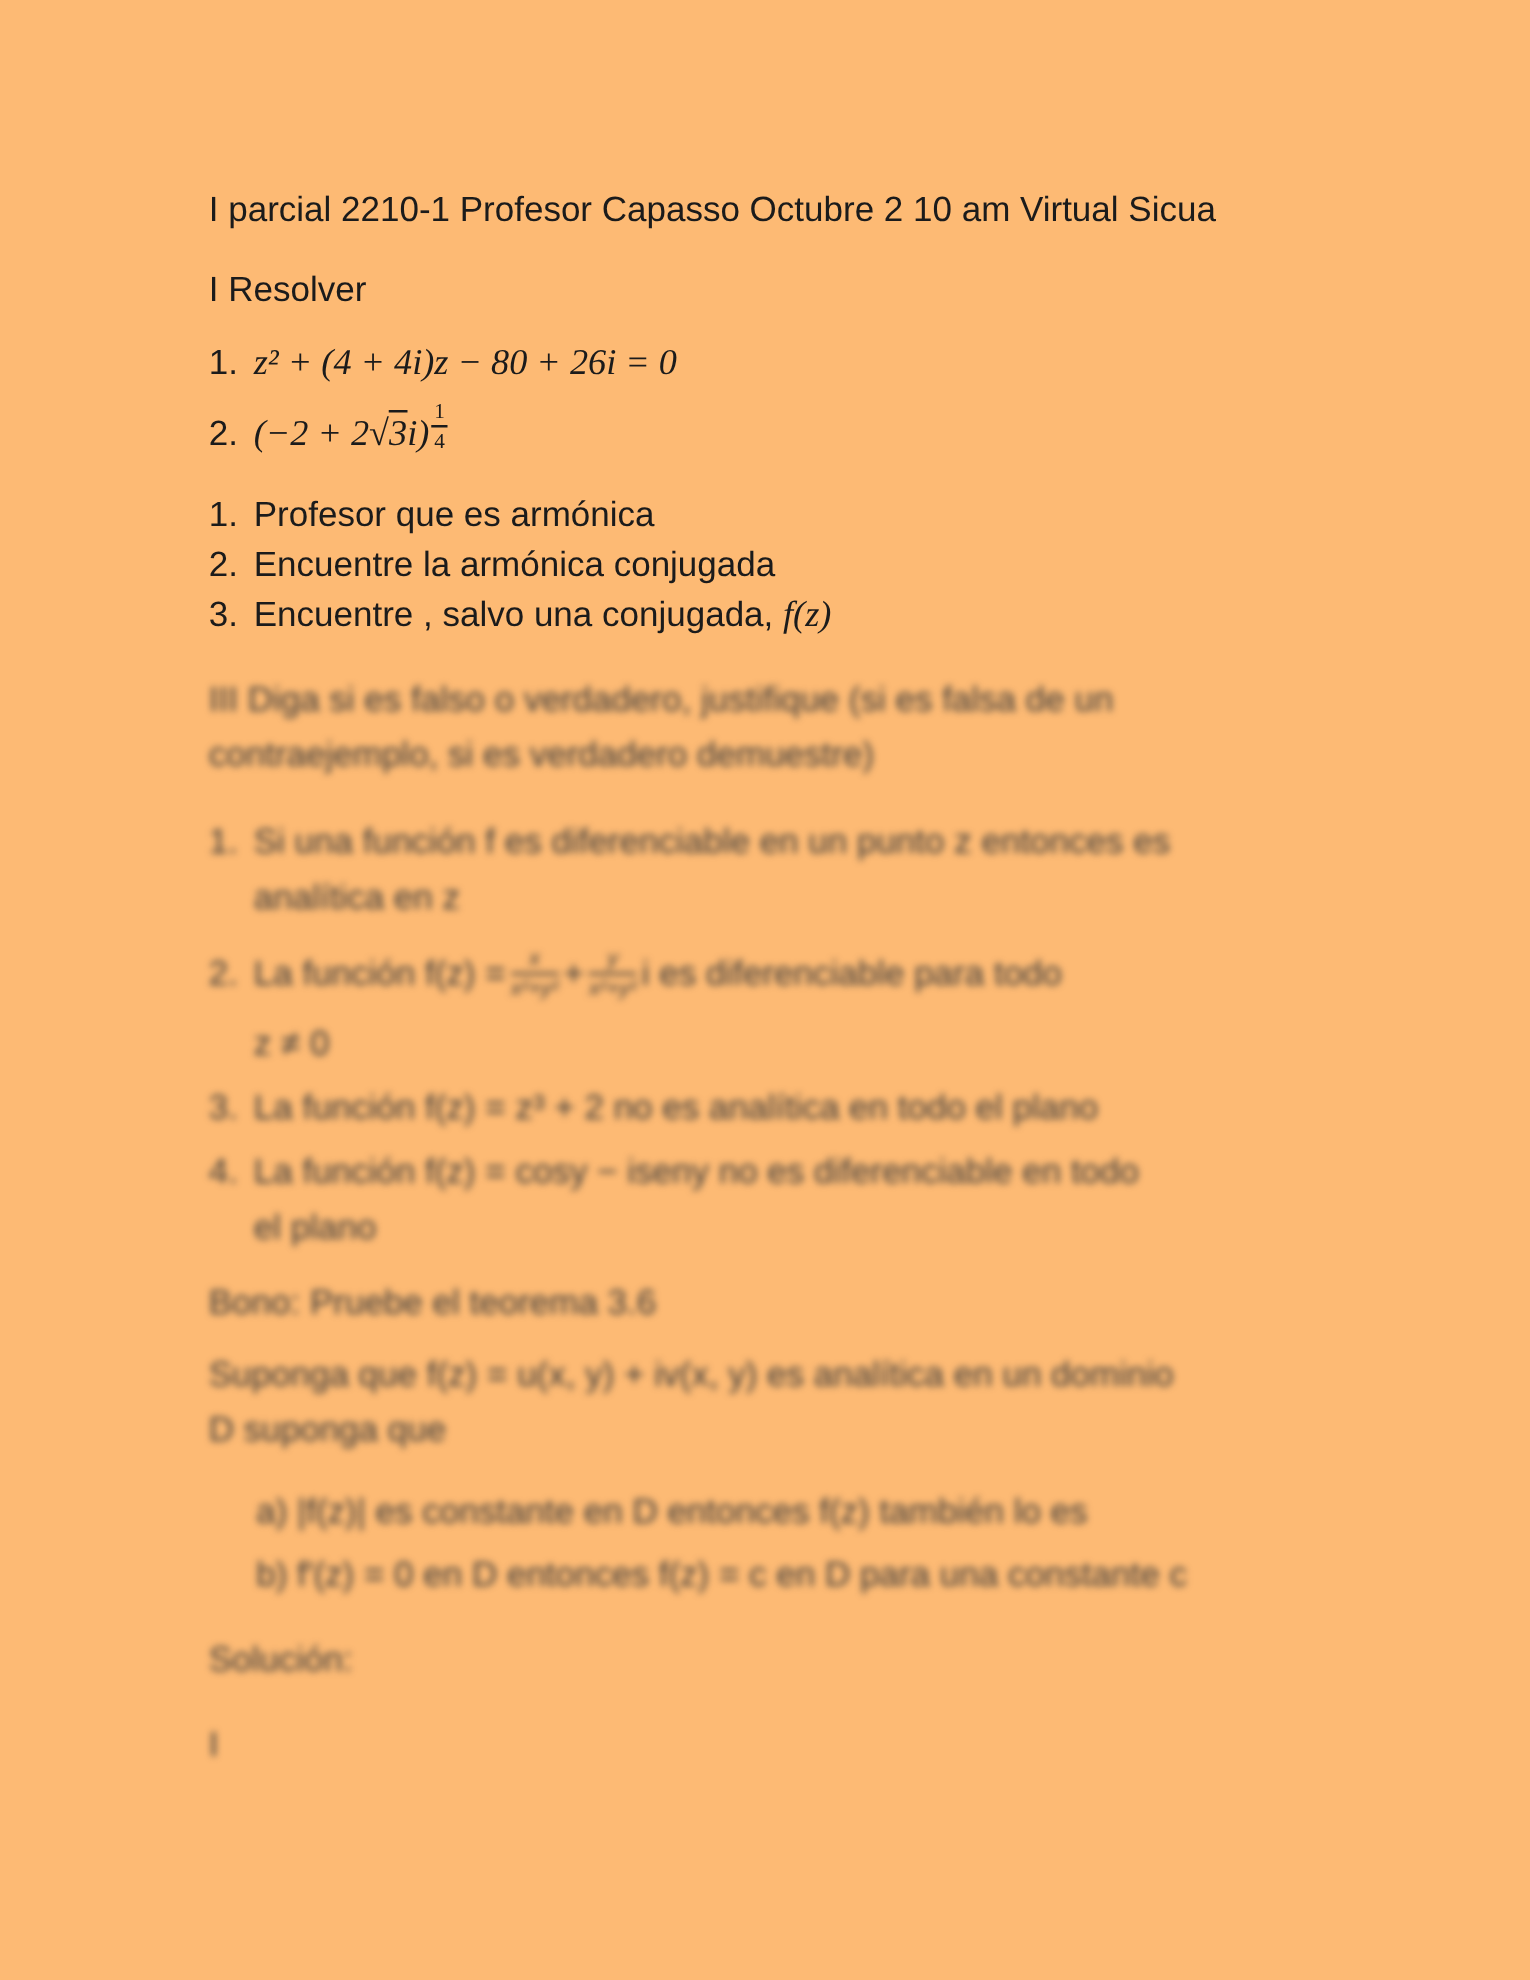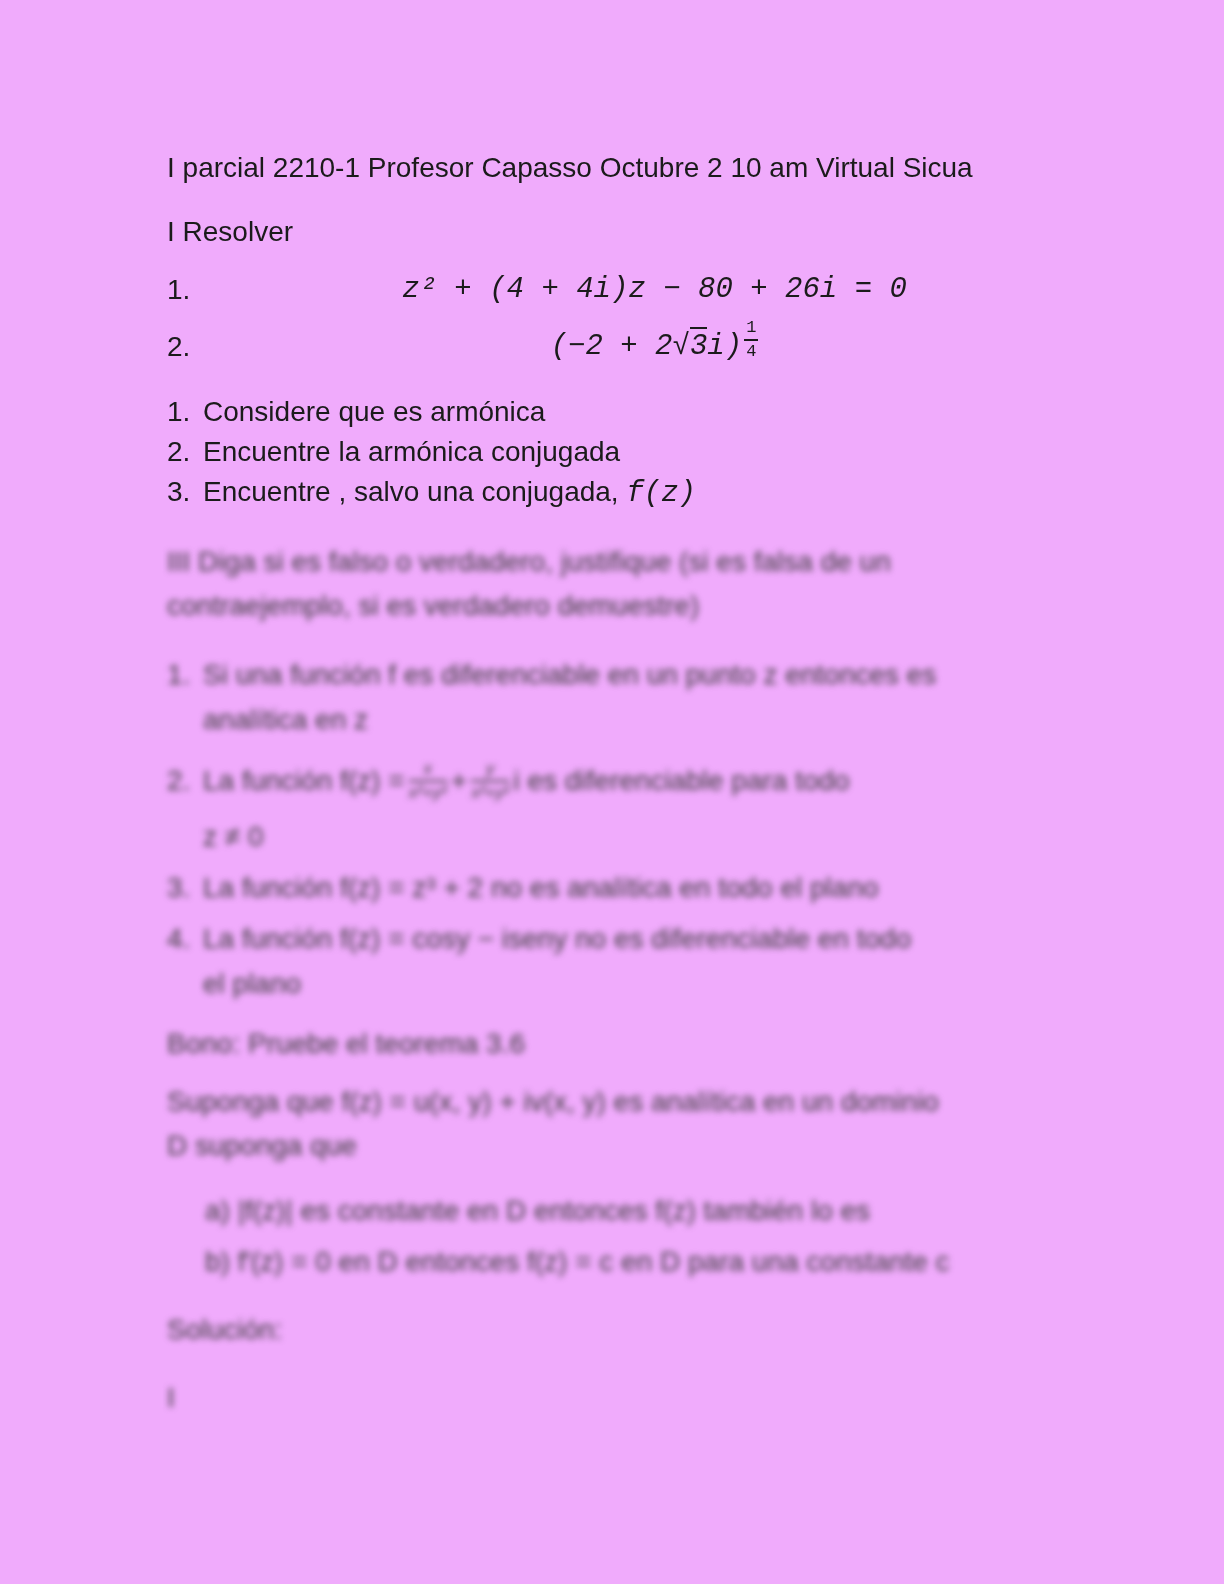--- a/index.html
+++ b/index.html
@@ -1,39 +1,38 @@
 <!DOCTYPE html>
 <html><head>
 <meta charset="utf-8">
 <style>
   * { margin: 0; padding: 0; box-sizing: border-box; }
   html, body { background: #ffffff; }
   .page {
     position: relative;
     width: 1224px;
     height: 1584px;
-    background: #f0abfc;
+    background: #fdba74;
     color: #1b1b1b;
     font-family: "Liberation Sans", sans-serif;
     font-size: 28px;
     padding: 146px 118px 0 167px;
     overflow: hidden;
   }
   .para { line-height: 44px; margin-bottom: 14px; }
   .tight { }
   .list { margin-bottom: 16px; }
   .li { display: flex; line-height: 44px; margin-bottom: 6px; }
   .li .num { width: 36px; flex: none; }
   .li .txt { flex: 1; }
   .list-s2 .li { line-height: 40px; margin-bottom: 0; }
   .math {
-    font-family: Liberation Mono, monospace;
+    font-family: Liberation Serif, serif;
     font-style: italic;
     font-size: 29px;
-    text-align: center;
   }
   
   .rad { font-style: normal; }
   .vinc { border-top: 2px solid currentColor; padding-top: 1px; }
   
   .supfrac {
     display: inline-flex;
     flex-direction: column;
     align-items: center;
     vertical-align: 22px;
@@ -92,21 +91,21 @@
             <span class="fden">4</span>
           </span>
       </span>
     </div>
   </div>
 
 
   <div class="list list-s2">
     <div class="li">
       <span class="num">1.</span>
-      <span class="txt">Considere que es armónica</span>
+      <span class="txt">Profesor que es armónica</span>
     </div>
     <div class="li">
       <span class="num">2.</span>
       <span class="txt">Encuentre la armónica conjugada</span>
     </div>
     <div class="li">
       <span class="num">3.</span>
       <span class="txt">
         <span>Encuentre , salvo una conjugada,  </span><span class="math">f(z)</span>
       </span>

